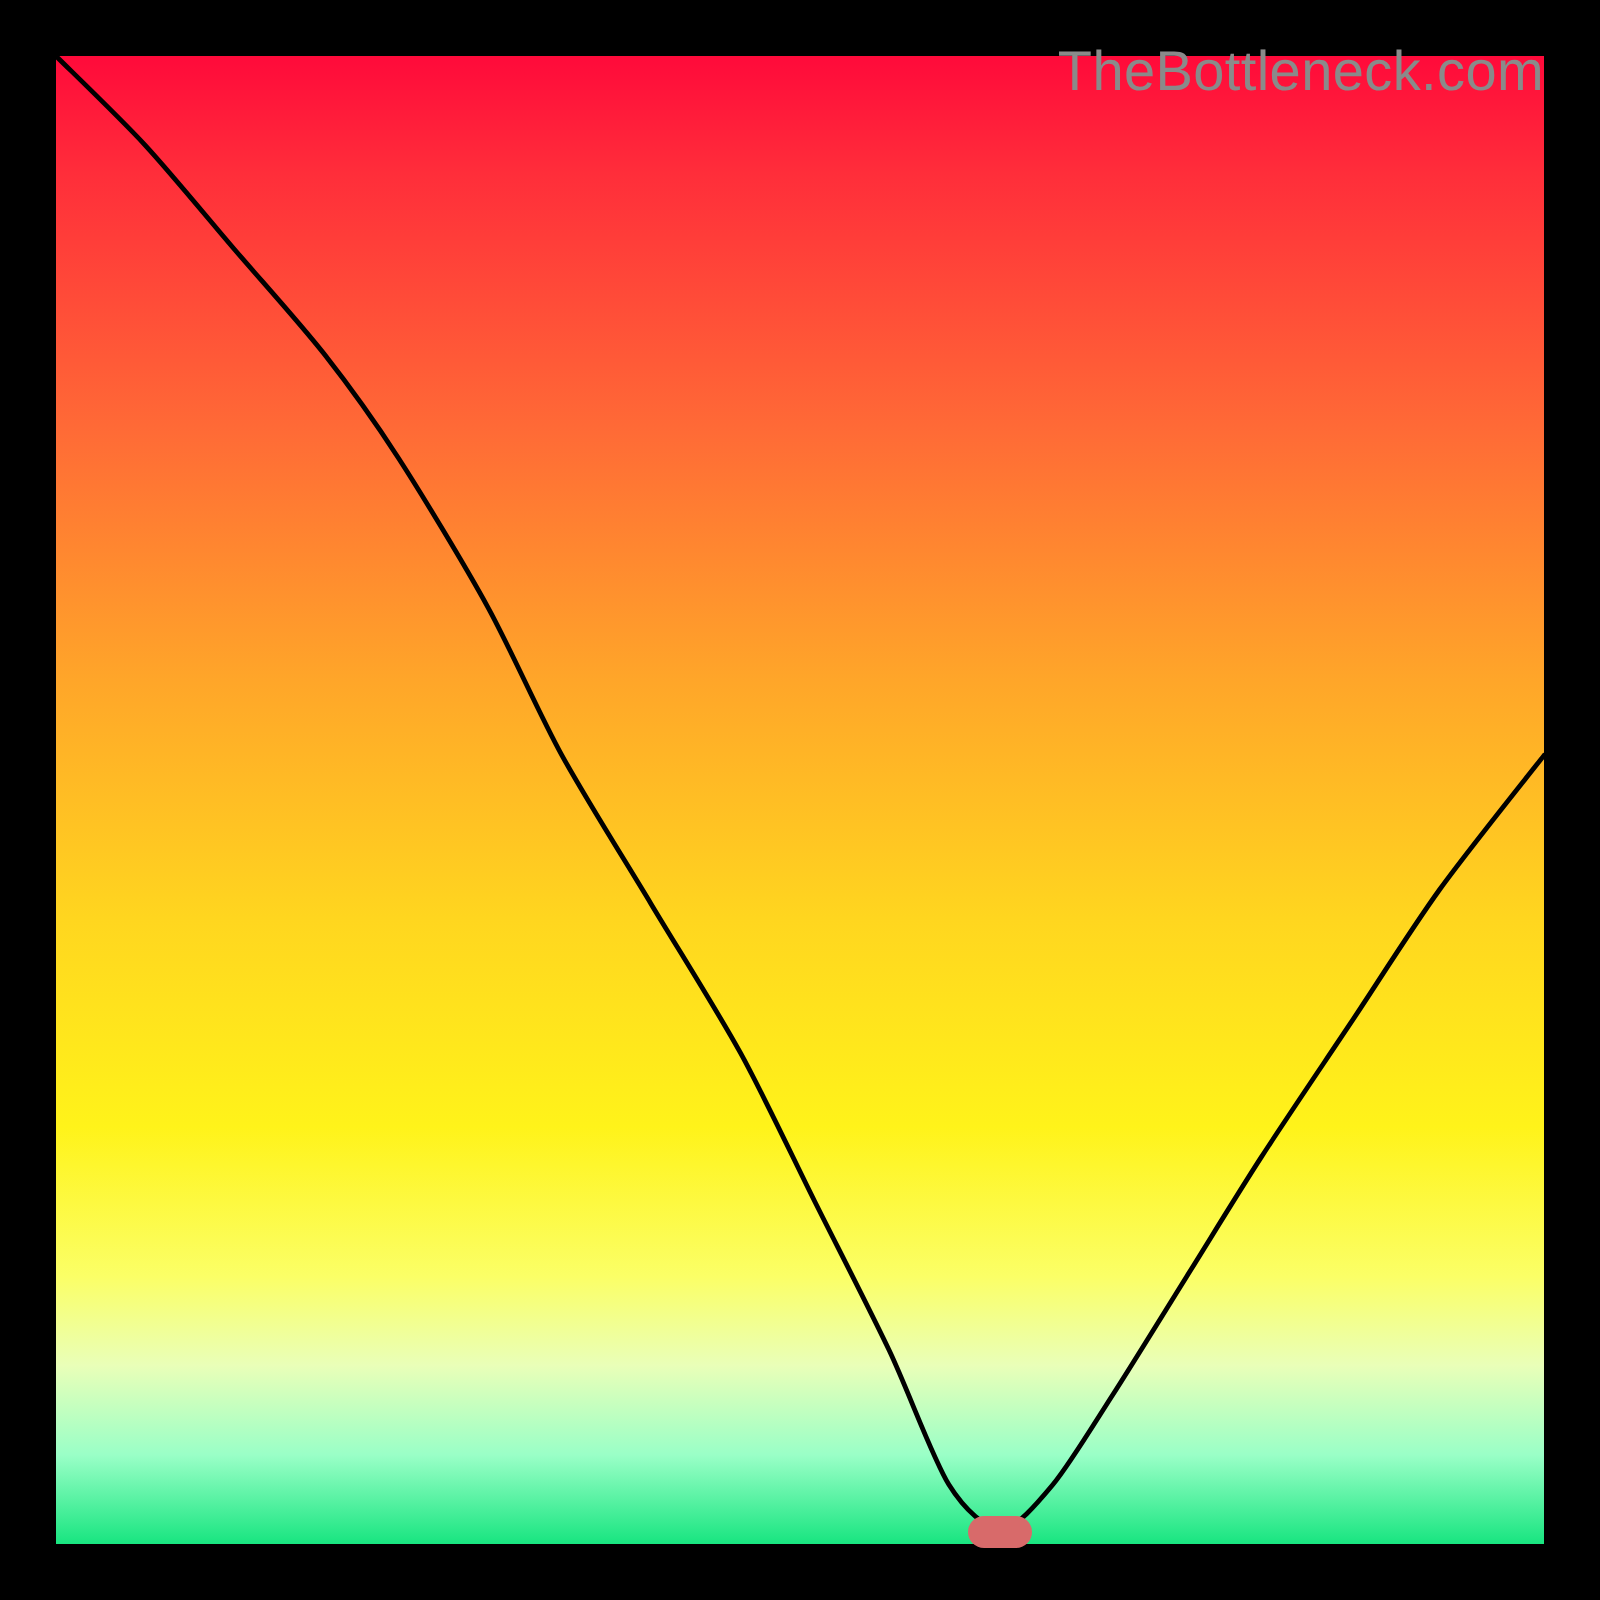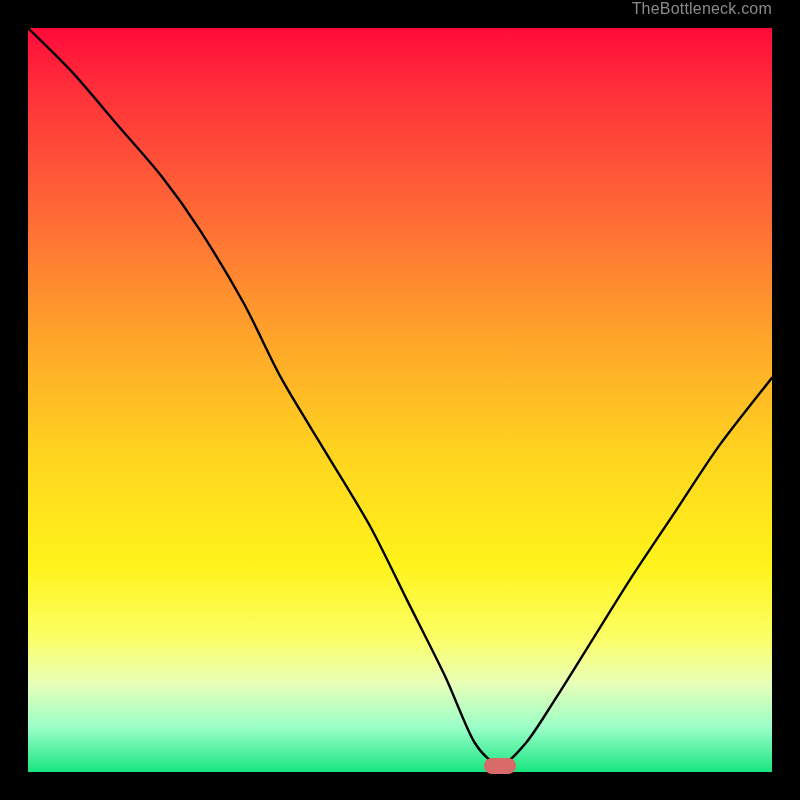--- a/index.html
+++ b/index.html
@@ -48,24 +48,24 @@
     position: absolute;
     width: 32px;
     height: 16px;
     background: #d86a6a;
     border-radius: 8px;
     transform: translate(-50%, -50%);
   }
   .watermark {
     position: absolute;
     right: 28px;
-    top: 0;
+    top: 20px;
     color: #8a8a8a;
     font-family: Arial, Helvetica, sans-serif;
-    font-size: 16px;
+    font-size: 28px;
     letter-spacing: 0.2px;
     user-select: none;
   }
 </style>
 </head>
 <body>
 
 <div class="frame">
   <div class="plot">
     <svg class="curve" viewBox="0 0 744 744" preserveAspectRatio="none">

